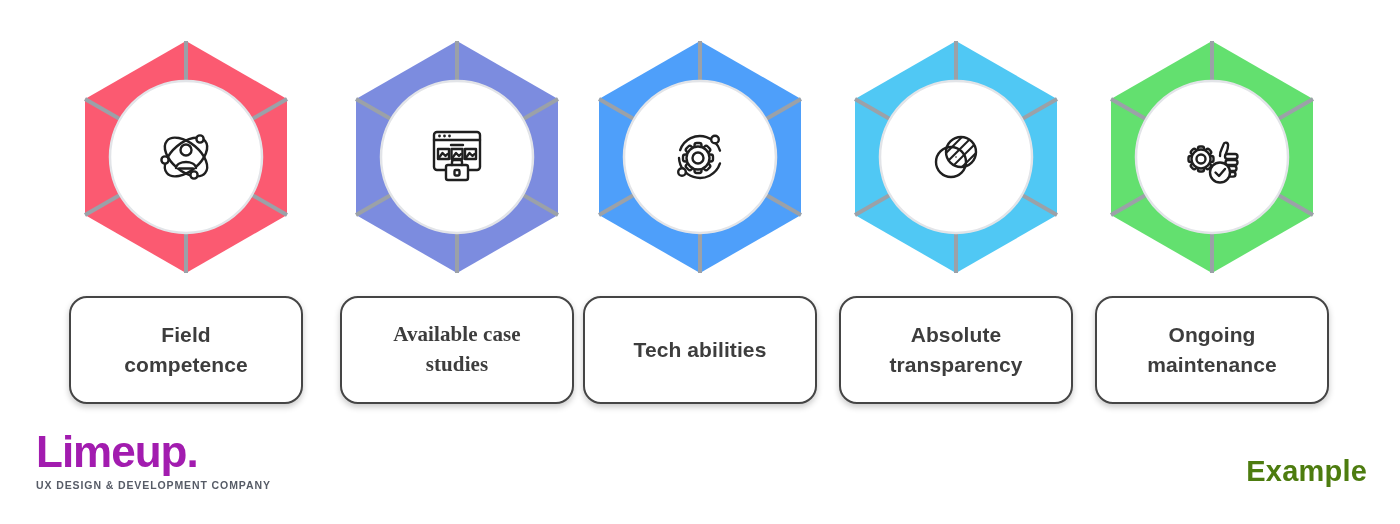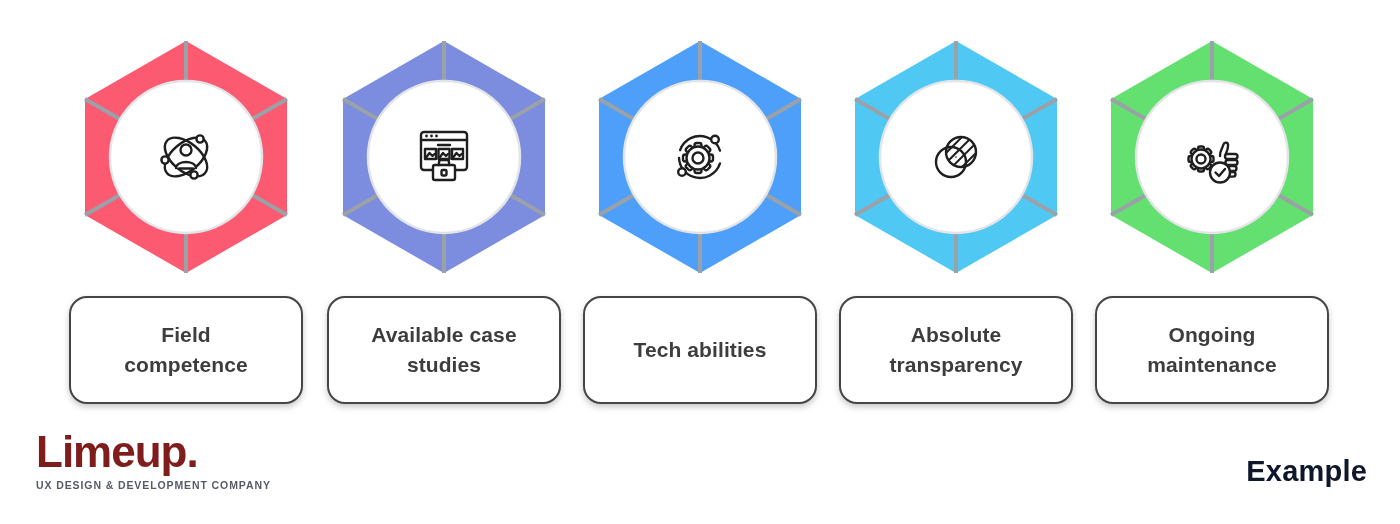--- a/index.html
+++ b/index.html
@@ -13,21 +13,21 @@
     overflow: hidden;
     padding-left: 24px;
   }
   .column {
     position: absolute;
     top: 0;
     width: 234px;
     height: 524px;
   }
   .col-0 { left: 69px; }
-  .col-1 { left: 327px; }
+  .col-1 { left: 340px; font-family: Liberation Serif, serif; }
   .col-2 { left: 583px; }
   .col-3 { left: 839px; }
   .col-4 { left: 1095px; }
   .hex-wrap {
     display: block;
     width: 204px;
     height: 234px;
     margin: 40px auto 0 auto;
   }
   .hex-svg { display: block; width: 204px; height: 234px; }
@@ -61,38 +61,38 @@
   }
   .branding {
     position: absolute;
     left: 36px;
     top: 428px;
   }
   .logo-text {
     font-size: 44px;
     font-weight: 800;
     letter-spacing: -1px;
-    color: #7f1d1d;
+    color: #a21caf;
     line-height: 1.1;
   }
   .logo-tagline {
     margin-top: 3px;
     font-size: 10.5px;
     font-weight: 700;
     letter-spacing: 0.9px;
     color: #565b66;
     text-transform: uppercase;
   }
   .watermark {
     position: absolute;
     right: 33px;
     top: 455px;
     font-size: 29px;
     font-weight: 700;
-    color: #0f172a;
+    color: #4d7c0f;
     letter-spacing: 0.2px;
   }
 </style>
 </head>
 <body>
 
 <div class="canvas">
 
   <div class="column col-0">
     <div class="hex-wrap">

